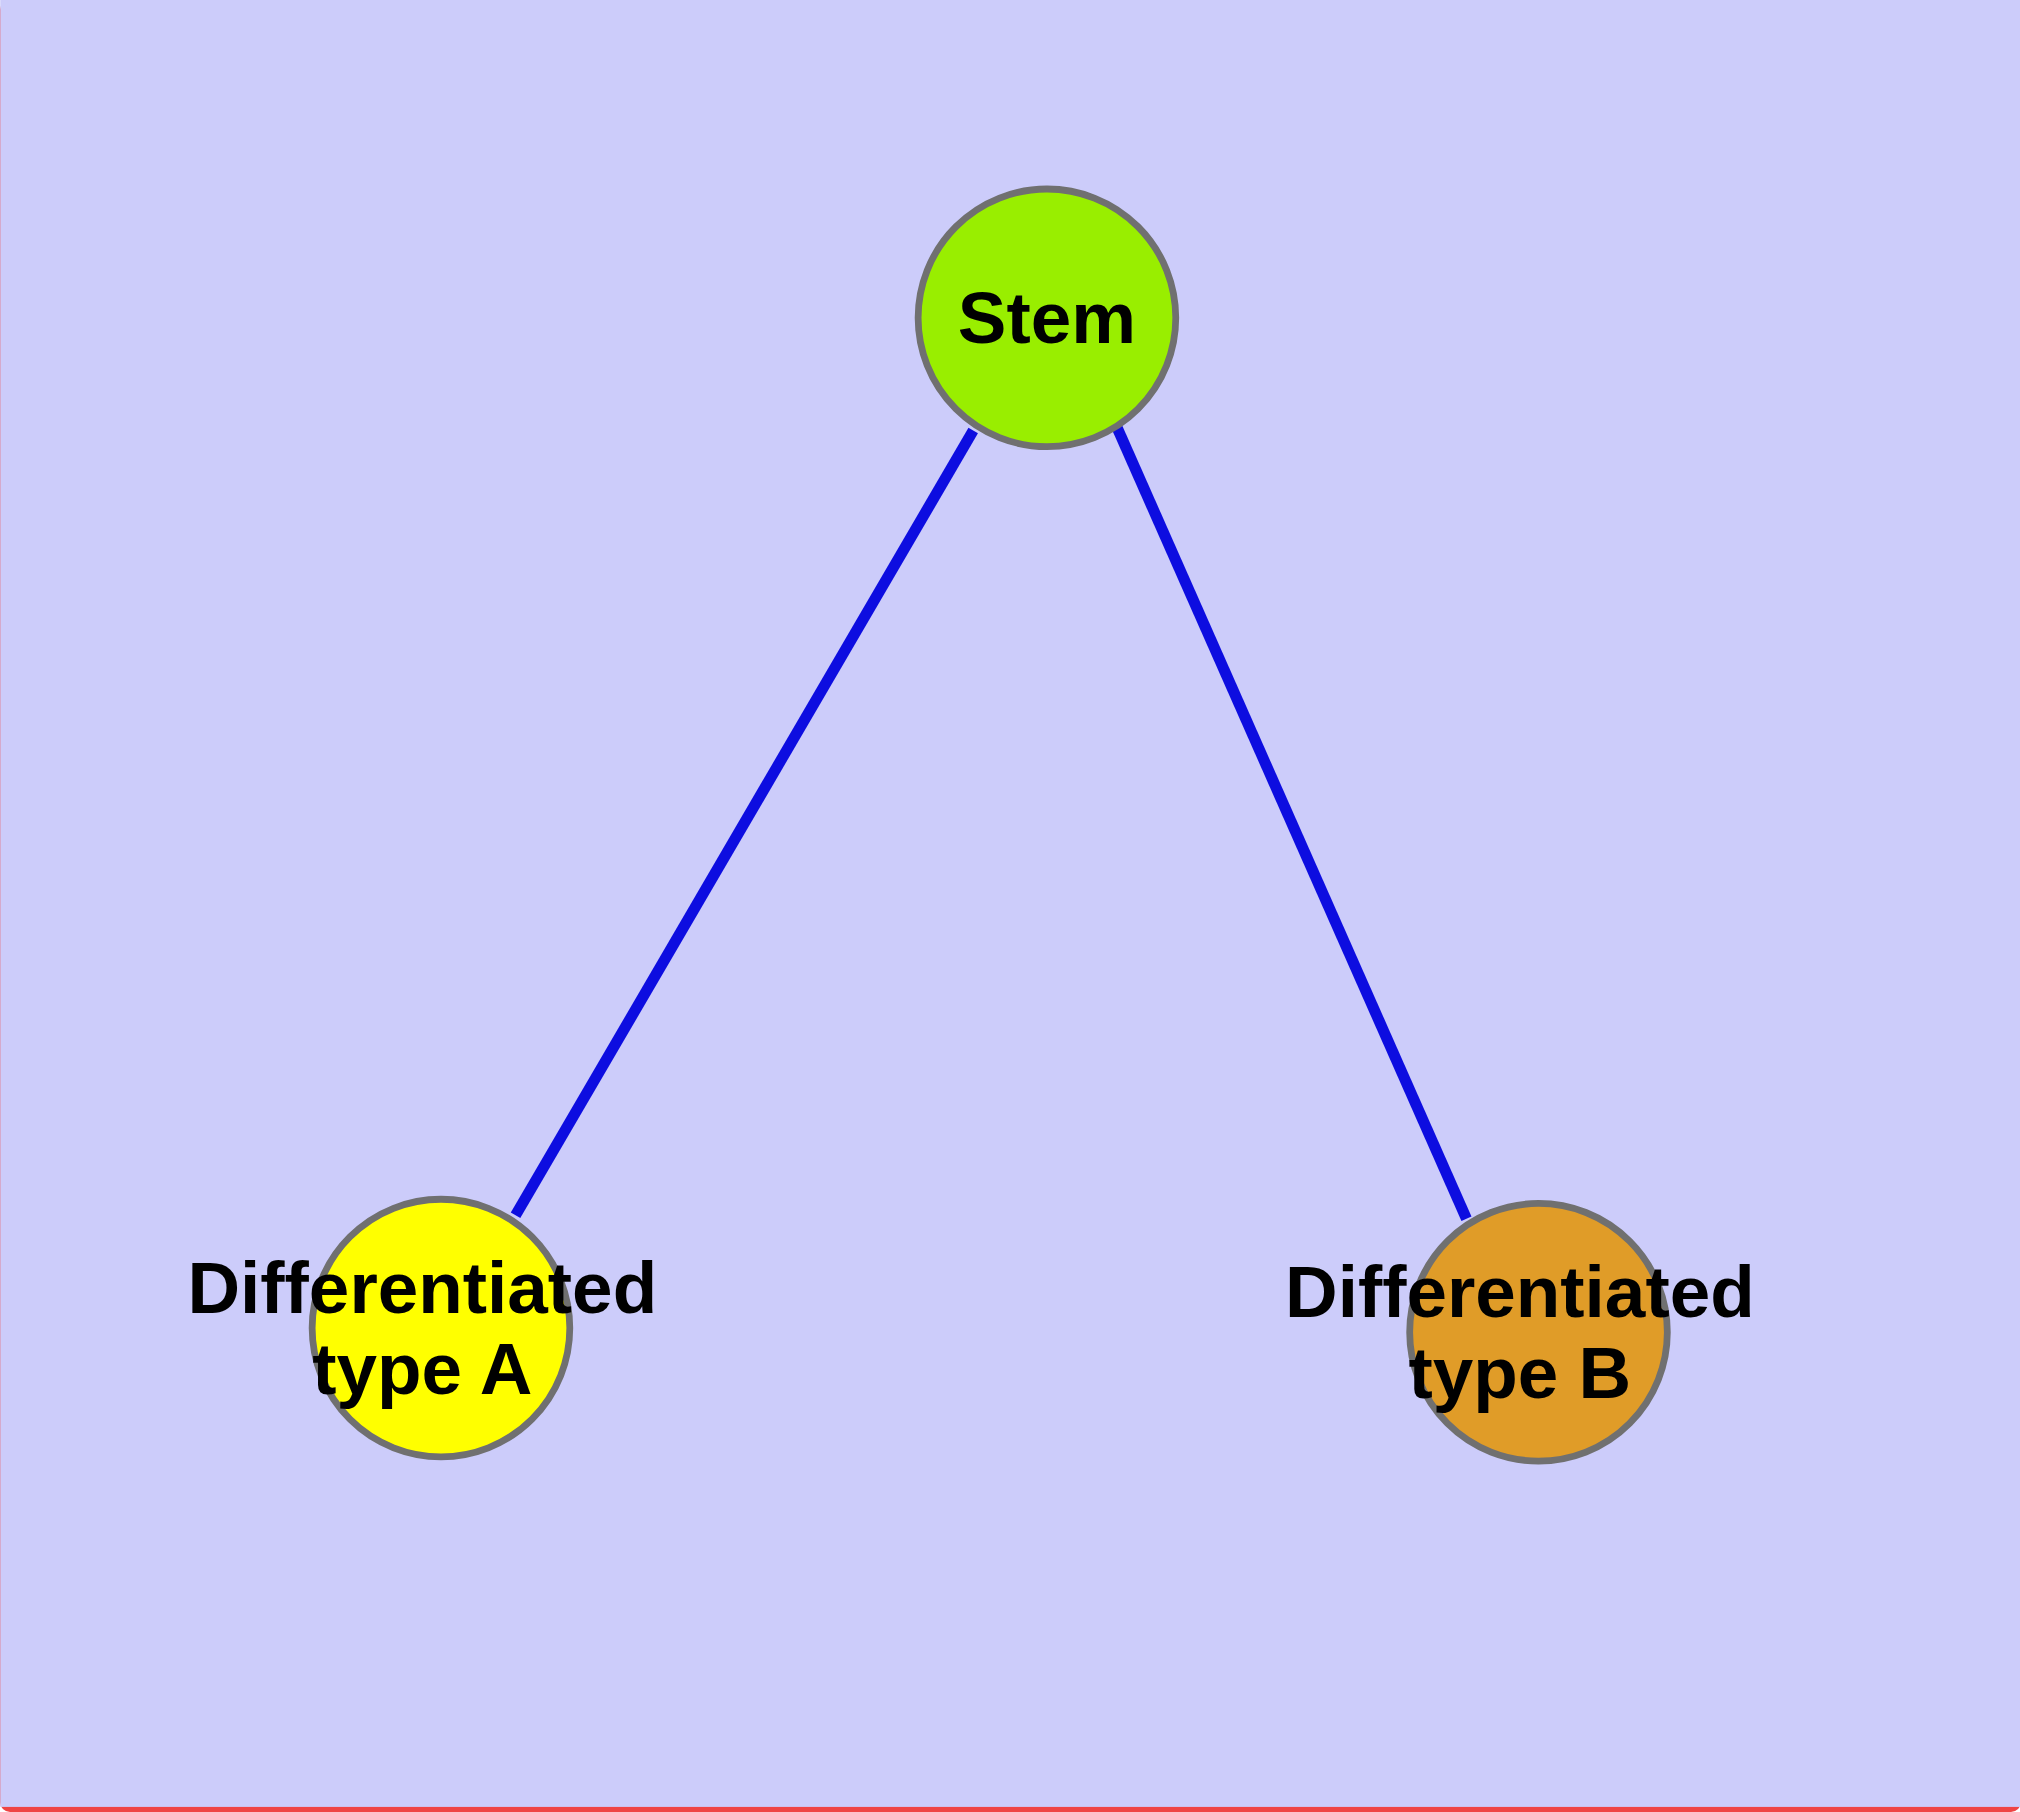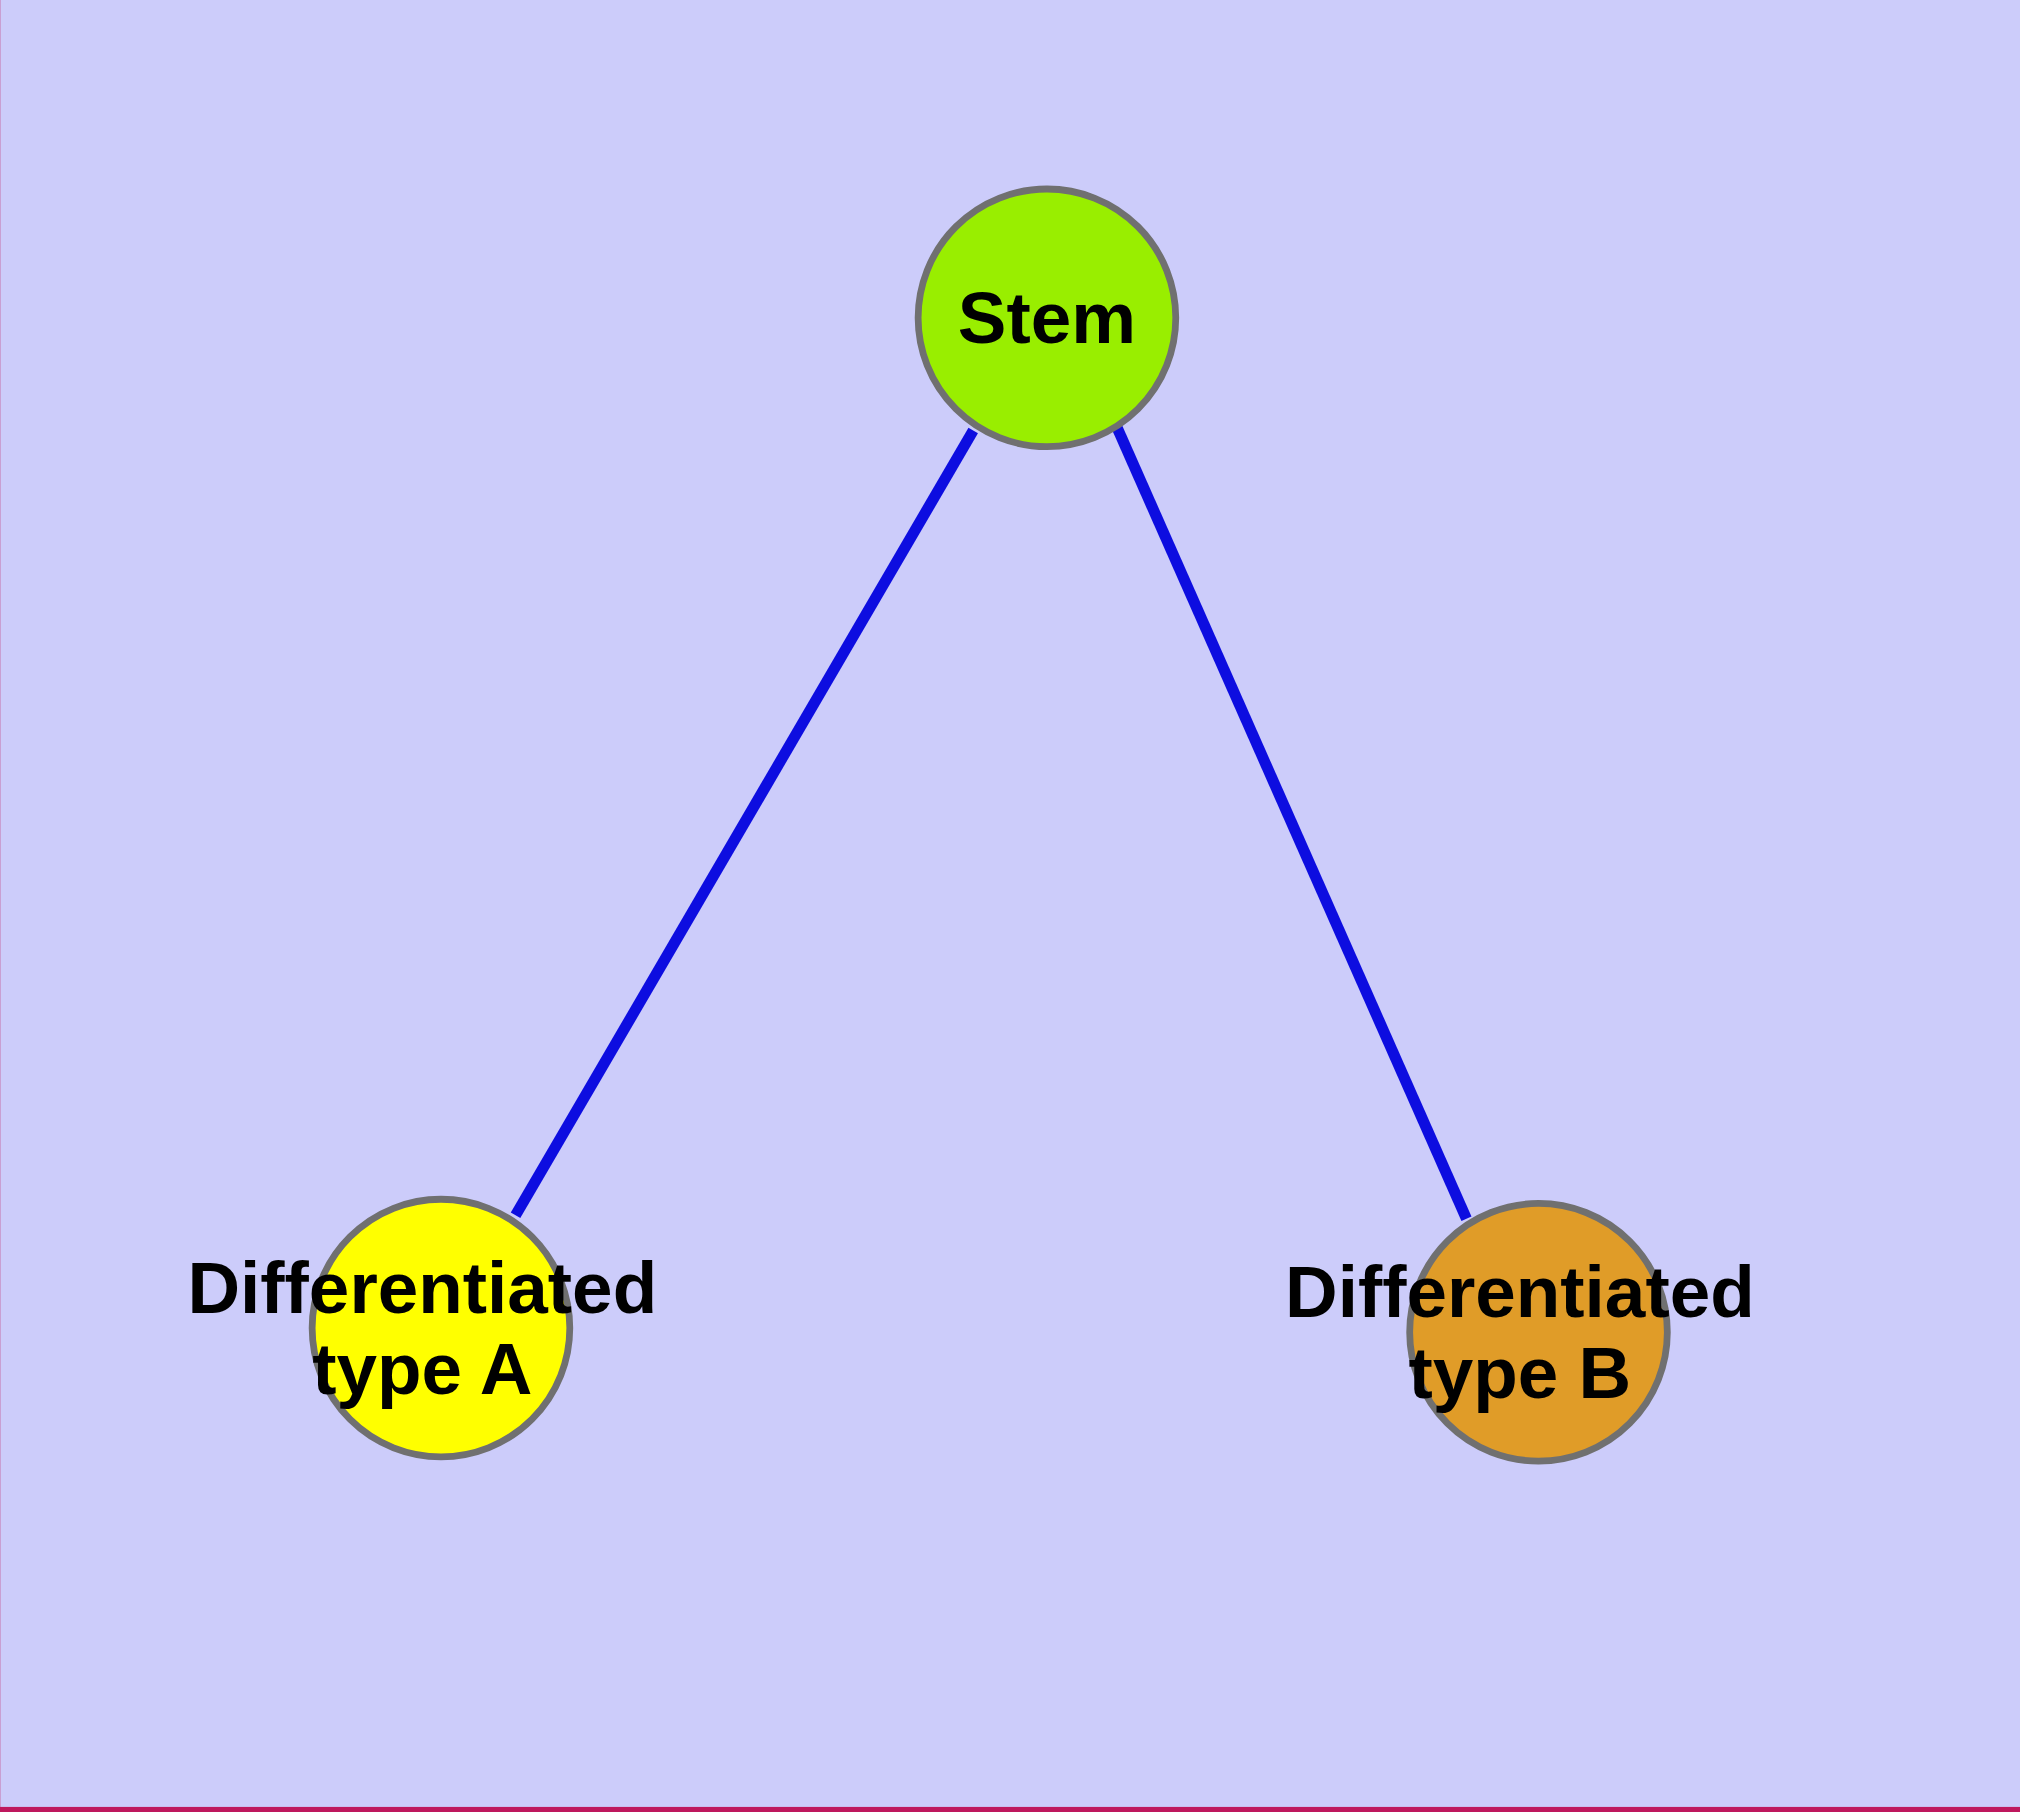--- a/index.html
+++ b/index.html
@@ -34,21 +34,21 @@
     fill: #000000;
     paint-order: normal;
   }
   .node-label tspan {
     font-family: "Liberation Sans", sans-serif;
   }
 </style>
 </head>
 <body style="width: 2021px; height: 1812px;">
 
-<div id="graph-canvas" style="width: 2021px; height: 1812px; background: #be185d;">
+<div id="graph-canvas" style="width: 2021px; height: 1812px; background: #ef4444; border-radius: 10px;">
   <svg id="graph-svg" viewBox="0 0 2384 2138" xmlns="http://www.w3.org/2000/svg" style="width: 2021px; height: 1812px;">
 
     <rect id="bg-rect" x="0" y="0" width="2384" height="2132" fill="#ccccfa"></rect>
 
     <g>
       <line id="edge-0" stroke-linecap="butt" x1="1148" y1="508" x2="608" y2="1434" stroke="#0d0de0" stroke-width="13"></line>
       <line id="edge-1" stroke-linecap="butt" x1="1318" y1="505" x2="1730" y2="1438" stroke="#0d0de0" stroke-width="13"></line>
     </g>
 
     <g>

